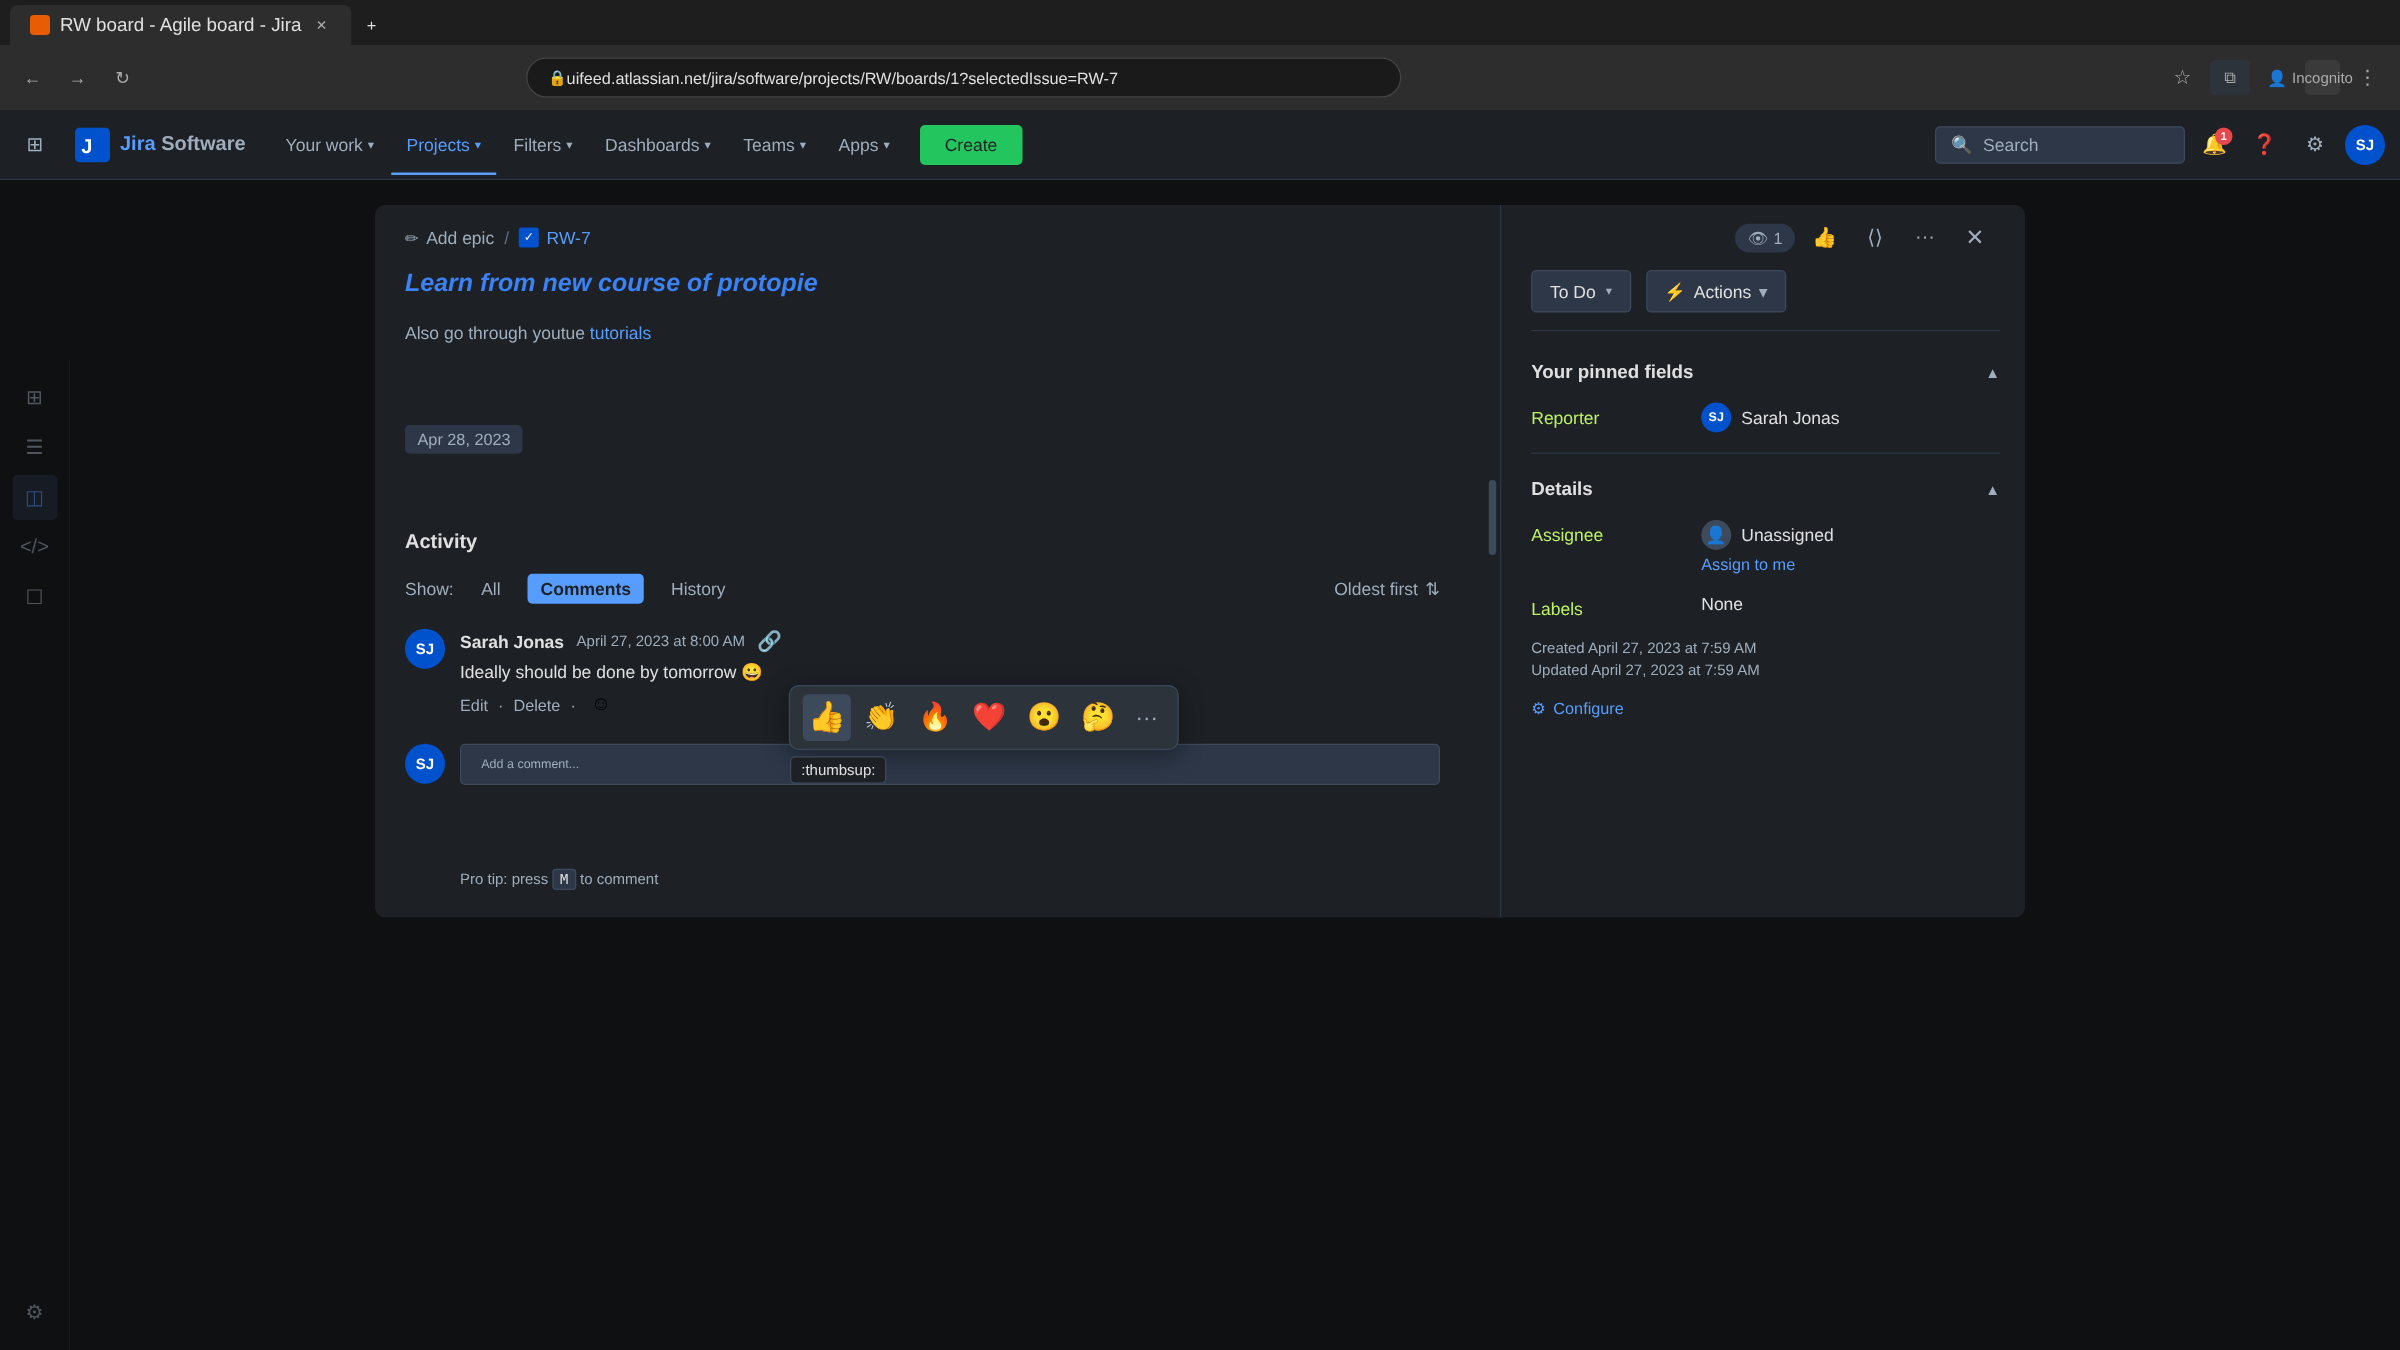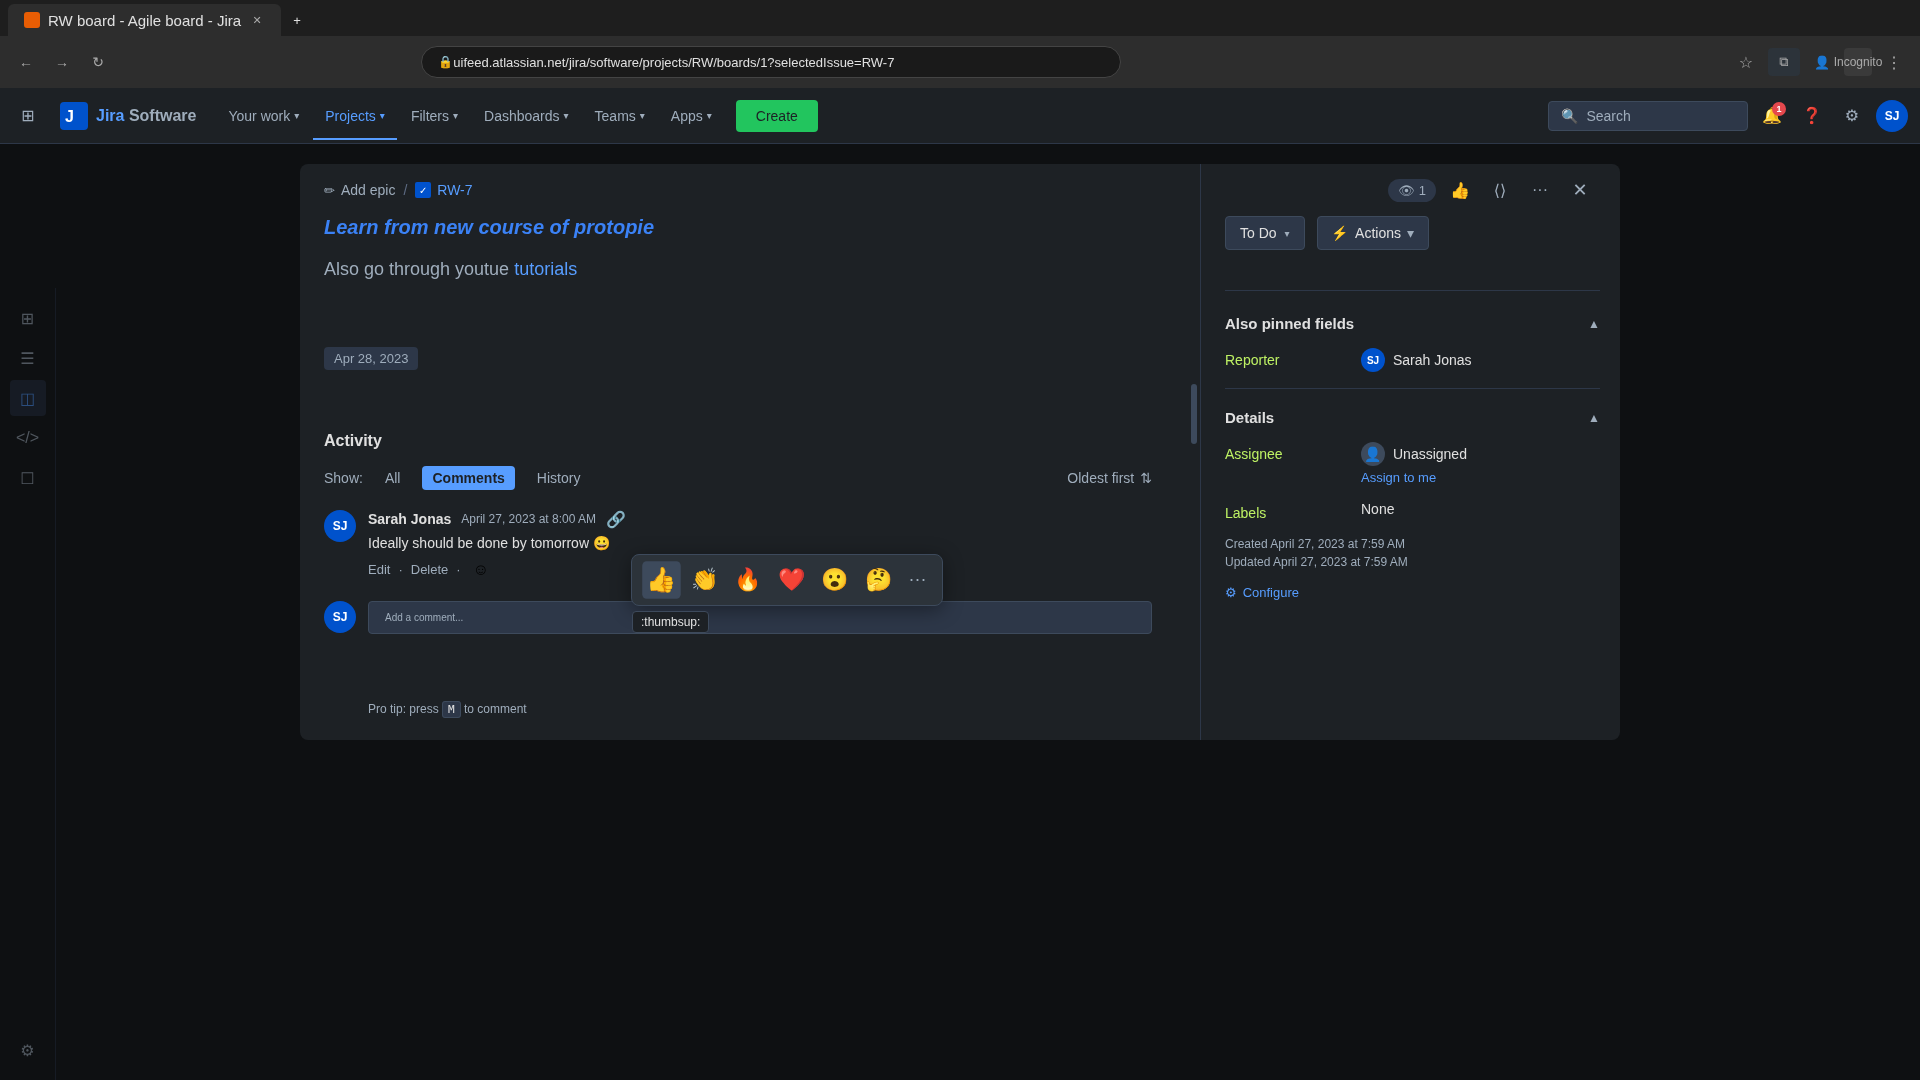--- a/index.html
+++ b/index.html
@@ -51,21 +51,21 @@
     .modal-header { position: absolute; top: 0; left: 0; right: 0; height: 52px; display: flex; align-items: center; padding: 0 24px; z-index: 10; border-bottom: none; }
     .modal-breadcrumb { display: flex; align-items: center; gap: 8px; color: #9FADBC; font-size: 14px; }
     .breadcrumb-sep { color: #5e6c84; }
     .breadcrumb-link { display: flex; align-items: center; gap: 6px; cursor: pointer; }
     .modal-actions { margin-left: auto; display: flex; align-items: center; gap: 8px; }
     .modal-action-btn { width: 32px; height: 32px; display: flex; align-items: center; justify-content: center; color: #9FADBC; cursor: pointer; border-radius: 50%; font-size: 16px; }
     .eye-btn { display: flex; align-items: center; gap: 4px; padding: 4px 10px; border-radius: 20px; background: #2d3748; color: #9FADBC; font-size: 13px; cursor: pointer; }
 
     
     .issue-title { font-size: 20px; font-weight: 700; color: #3b82f6; margin-bottom: 16px; font-style: italic; padding-right: 24px; }
-    .issue-body { color: #9FADBC; font-size: 18px; line-height: 1.6; padding-right: 24px; }
+    .issue-body { color: #9FADBC; font-size: 14px; line-height: 1.6; padding-right: 24px; }
     .issue-body a { color: #579DFF; text-decoration: none; }
     .date-chip { display: inline-block; background: #2d3748; color: #9FADBC; padding: 4px 10px; border-radius: 4px; font-size: 13px; margin-top: 16px; }
     
     
     .activity-section { margin-top: 32px; padding-right: 24px; }
     .activity-title { font-size: 16px; font-weight: 600; color: #e0e0e0; margin-bottom: 16px; }
     .activity-filter { display: flex; align-items: center; gap: 12px; margin-bottom: 20px; }
     .filter-label { color: #9FADBC; font-size: 14px; }
     .filter-btn { padding: 4px 10px; border-radius: 4px; font-size: 14px; cursor: pointer; color: #9FADBC; background: transparent; border: none; }
     .filter-btn.active { background: #579DFF; color: #1d2125; font-weight: 600; }
@@ -321,35 +321,35 @@
         </div>
       </div>
 
       <div style="position:absolute;right:0;top:0;bottom:0;width:12px;background:#1d2125;">
         <div style="width:6px;background:#3d4a5c;border-radius:3px;height:60px;margin:0 auto;margin-top:220px;"></div>
       </div>
     </div>
 
     <div class="modal-right" style="width:420px;border-left:1px solid #2d3748;overflow-y:auto;padding:52px 20px 24px 24px;">
 
-      <div style="display:flex;align-items:center;gap:12px;padding-bottom:40px;border-bottom:1px solid #2d3748;">
+      <div style="display:flex;align-items:center;gap:12px;padding-bottom:14px;border-bottom:1px solid #2d3748;">
         <div class="status-btn">
           <span>To Do</span>
           <span class="chevron">▾</span>
         </div>
         <div class="actions-btn">
           <span style="font-size:14px;">⚡</span>
           <span>Actions</span>
           <span class="chevron" style="color:#9FADBC;">▾</span>
         </div>
       </div>
 
       <div class="sidebar-section">
         <div class="sidebar-section-header">
-          <span class="sidebar-section-title">Also pinned fields</span>
+          <span class="sidebar-section-title">Your pinned fields</span>
           <span class="collapse-btn">▲</span>
         </div>
         <div class="sidebar-field">
           <span class="field-label">Reporter</span>
           <div class="field-value">
             <div class="assignee-row">
               <div class="avatar avatar-sj" style="width:24px;height:24px;font-size:10px;">SJ</div>
               <span>Sarah Jonas</span>
             </div>
           </div>

